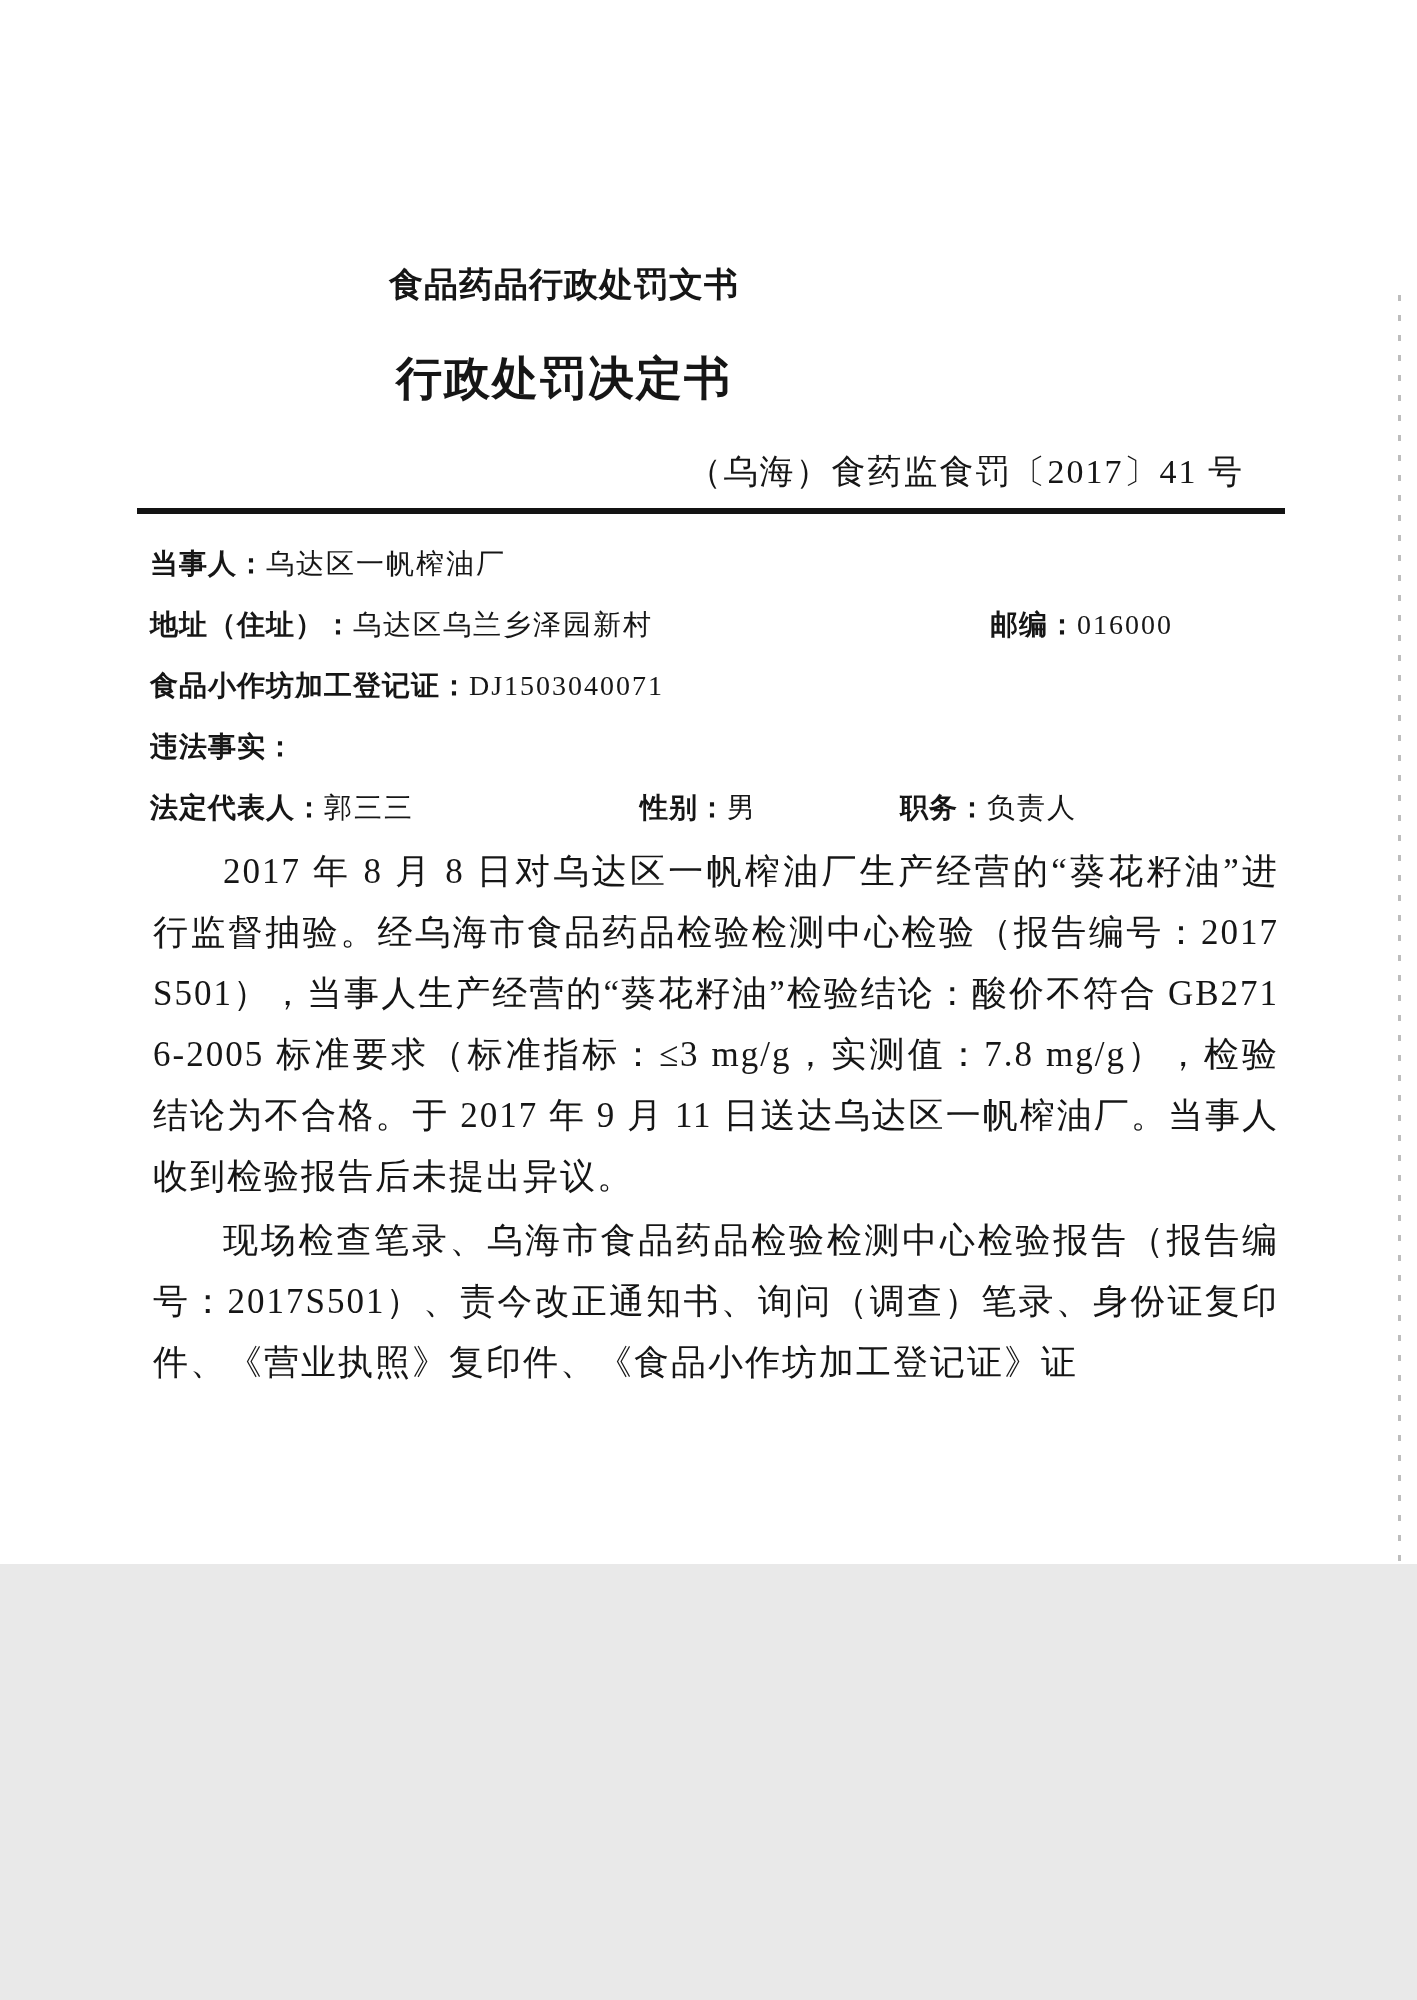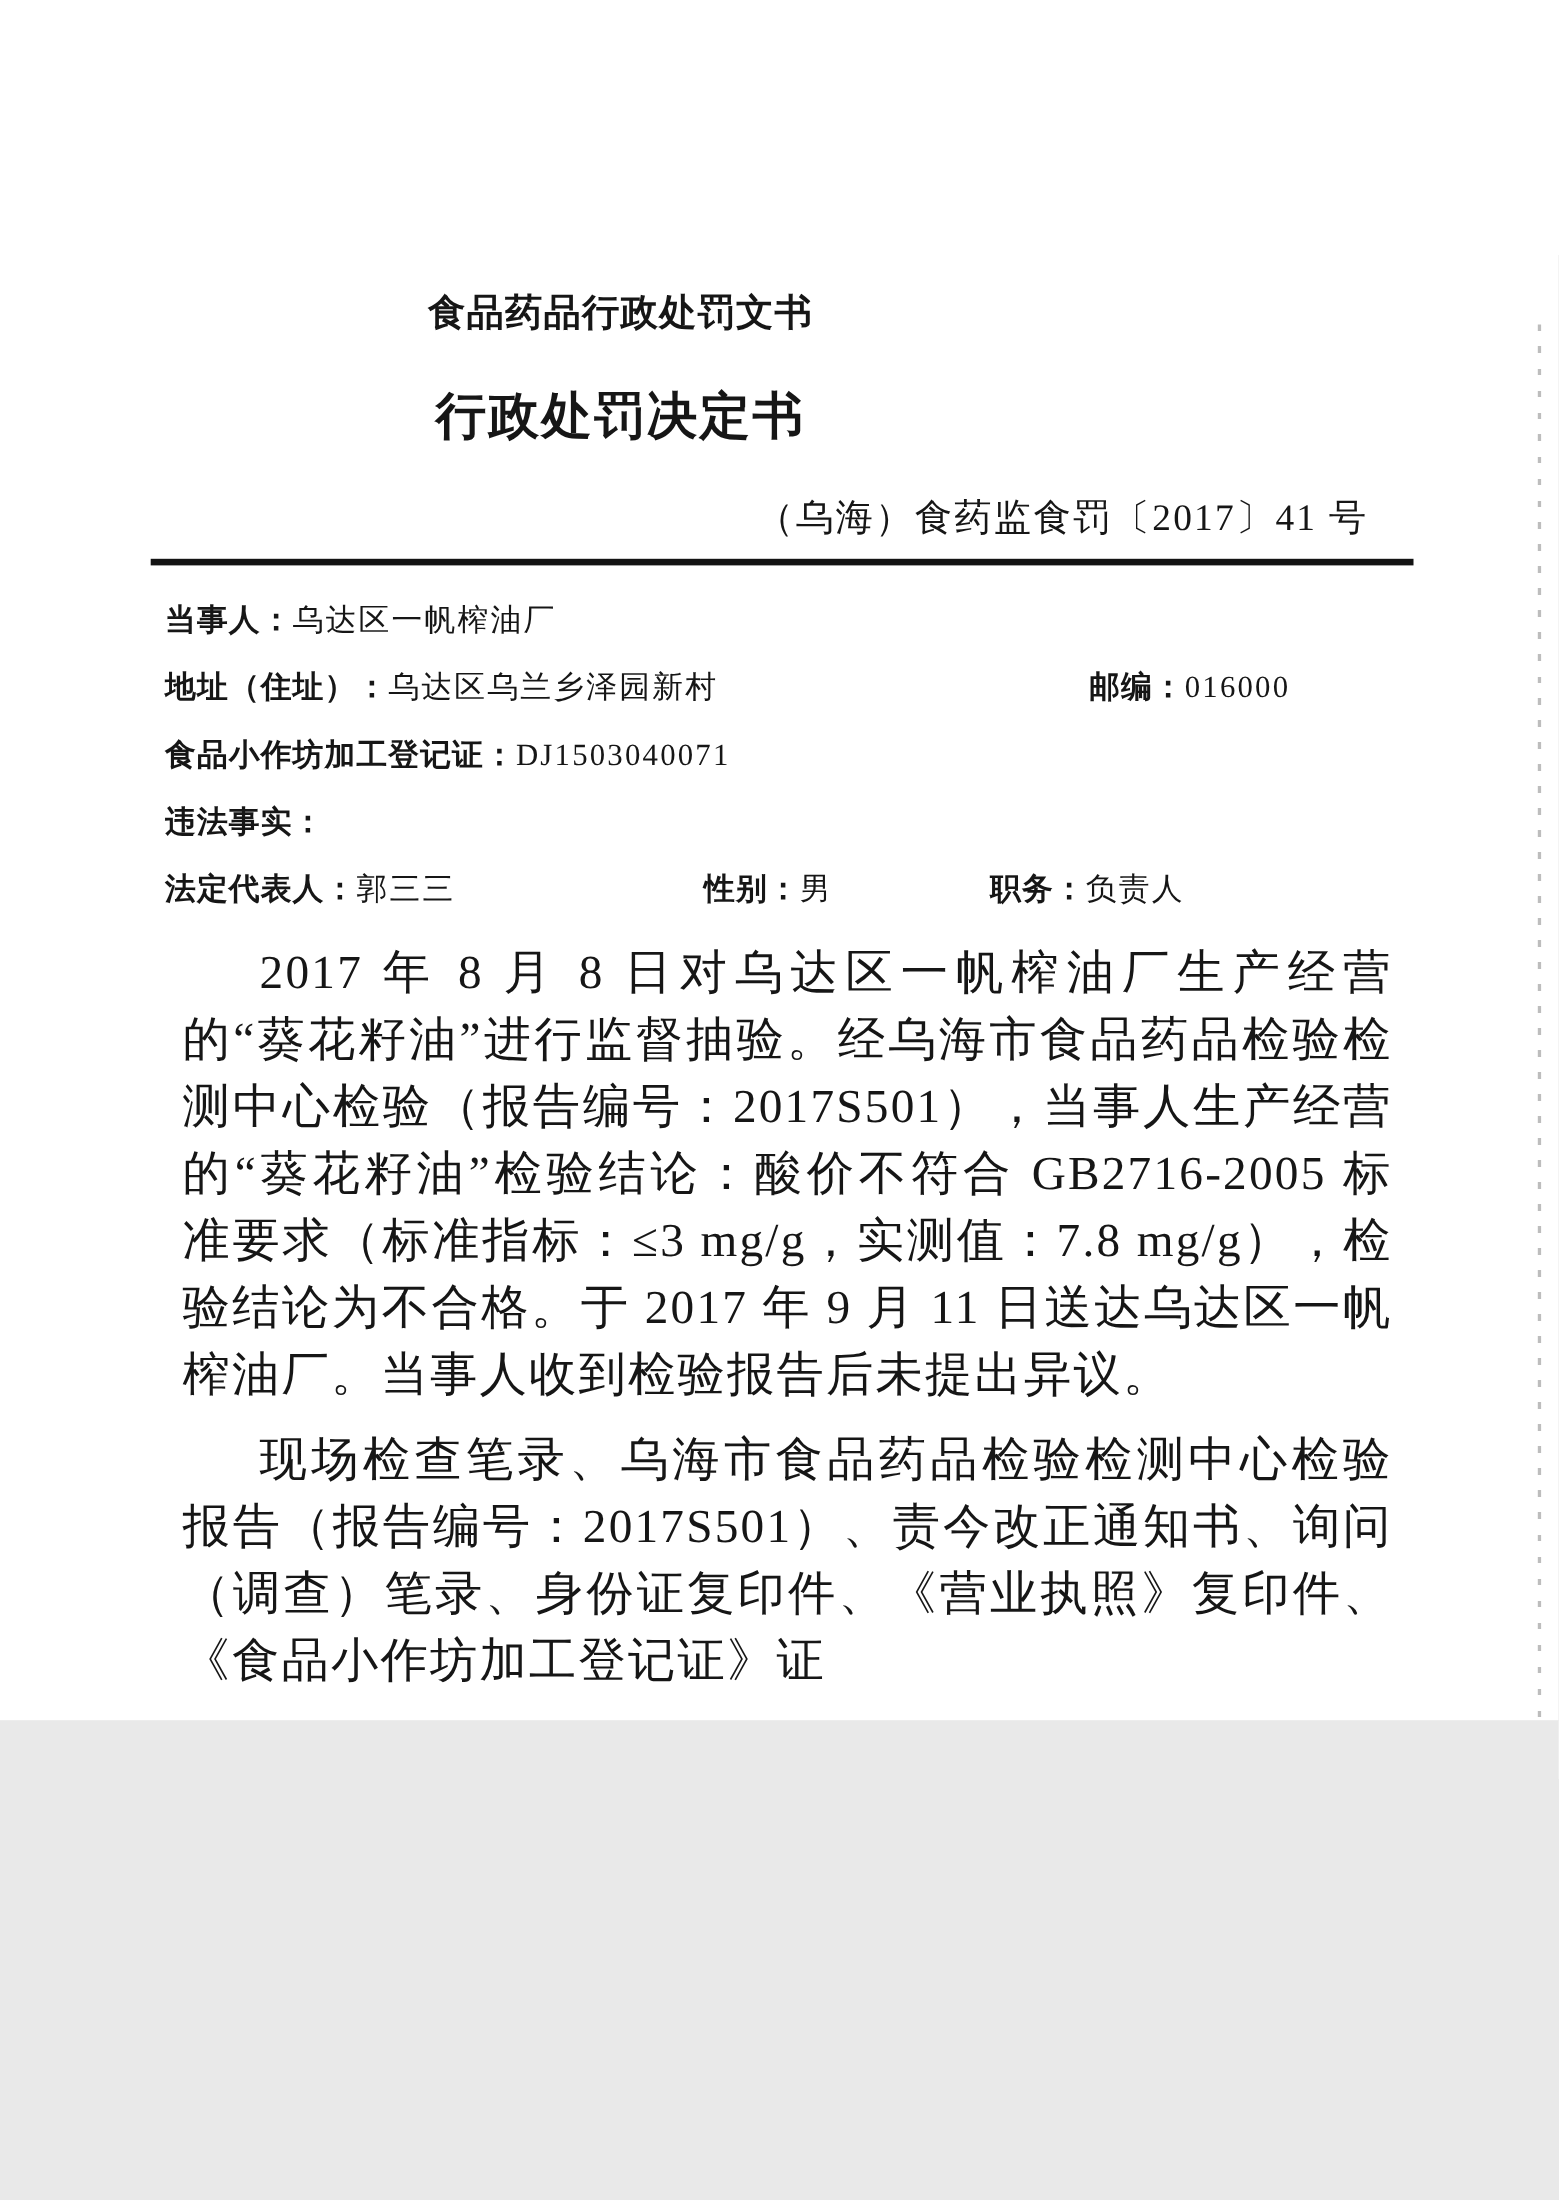--- a/index.html
+++ b/index.html
@@ -66,22 +66,22 @@
     font-family: "Liberation Sans", sans-serif;
     font-weight: 700;
     letter-spacing: 1px;
   }
   .val { letter-spacing: 2px; }
   .abs { position: absolute; top: 0; }
   .pos-postcode { left: 840px; }
   .pos-gender { left: 490px; }
   .pos-position { left: 750px; }
   .body {
-    margin: 16px;
-    font-size: 43px;
+    margin: 3px;
+    font-size: 35px;
     line-height: 61px;
     letter-spacing: 2px;
     text-align: justify;
     text-indent: 70px;
     word-break: break-all;
   }
   .redact {
     display: inline-block;
     height: 28px;
     background: #cfcfcf;

